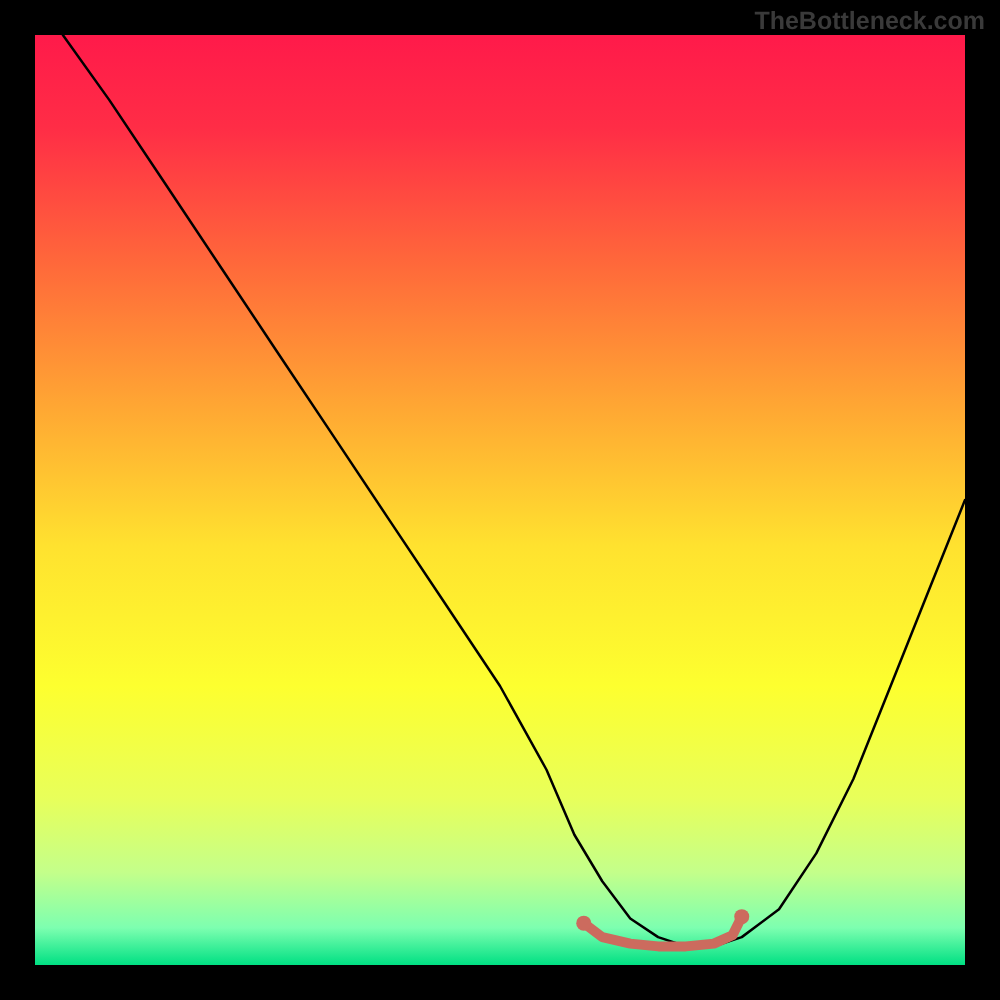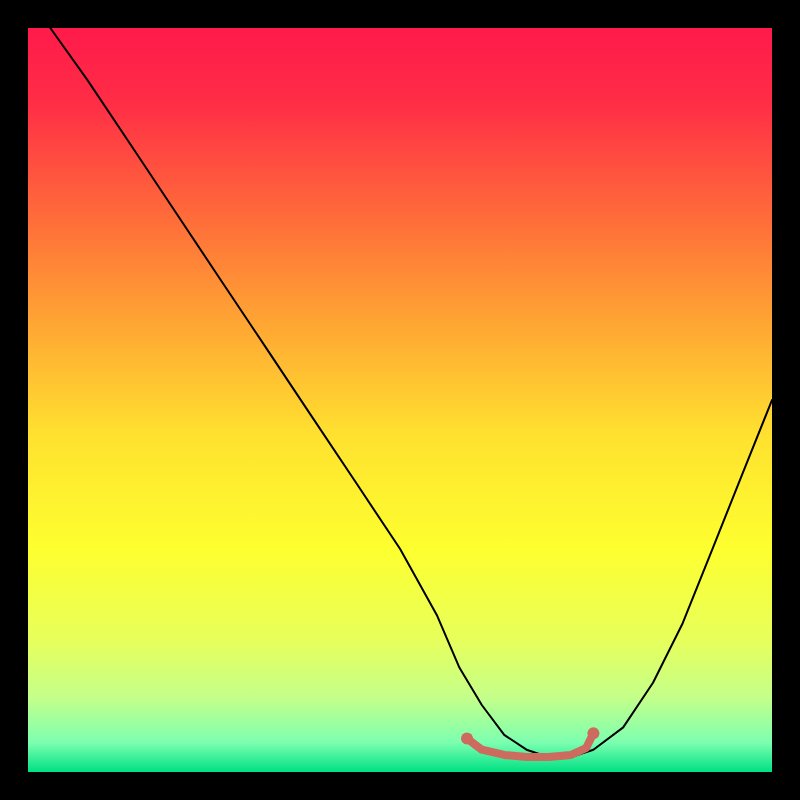--- a/index.html
+++ b/index.html
@@ -33,20 +33,21 @@
     height: 744px;
   }
   .plot-area svg {
     display: block;
   }
 </style>
 </head>
 <body>
 
 <div class="container">
+  <div class="watermark">TheBottleneck.com</div>
   <div class="plot-area">
     <svg id="chart-svg" width="744" height="744" viewBox="0 0 744 744">
       <defs>
         <linearGradient id="bg-grad" x1="0" y1="0" x2="0" y2="1">
             <stop offset="0%" stop-color="#ff1a4a"></stop>
             <stop offset="10%" stop-color="#ff2d46"></stop>
             <stop offset="25%" stop-color="#ff6a3a"></stop>
             <stop offset="40%" stop-color="#ffa733"></stop>
             <stop offset="55.00000000000001%" stop-color="#ffe22f"></stop>
             <stop offset="70%" stop-color="#fdff2f"></stop>

